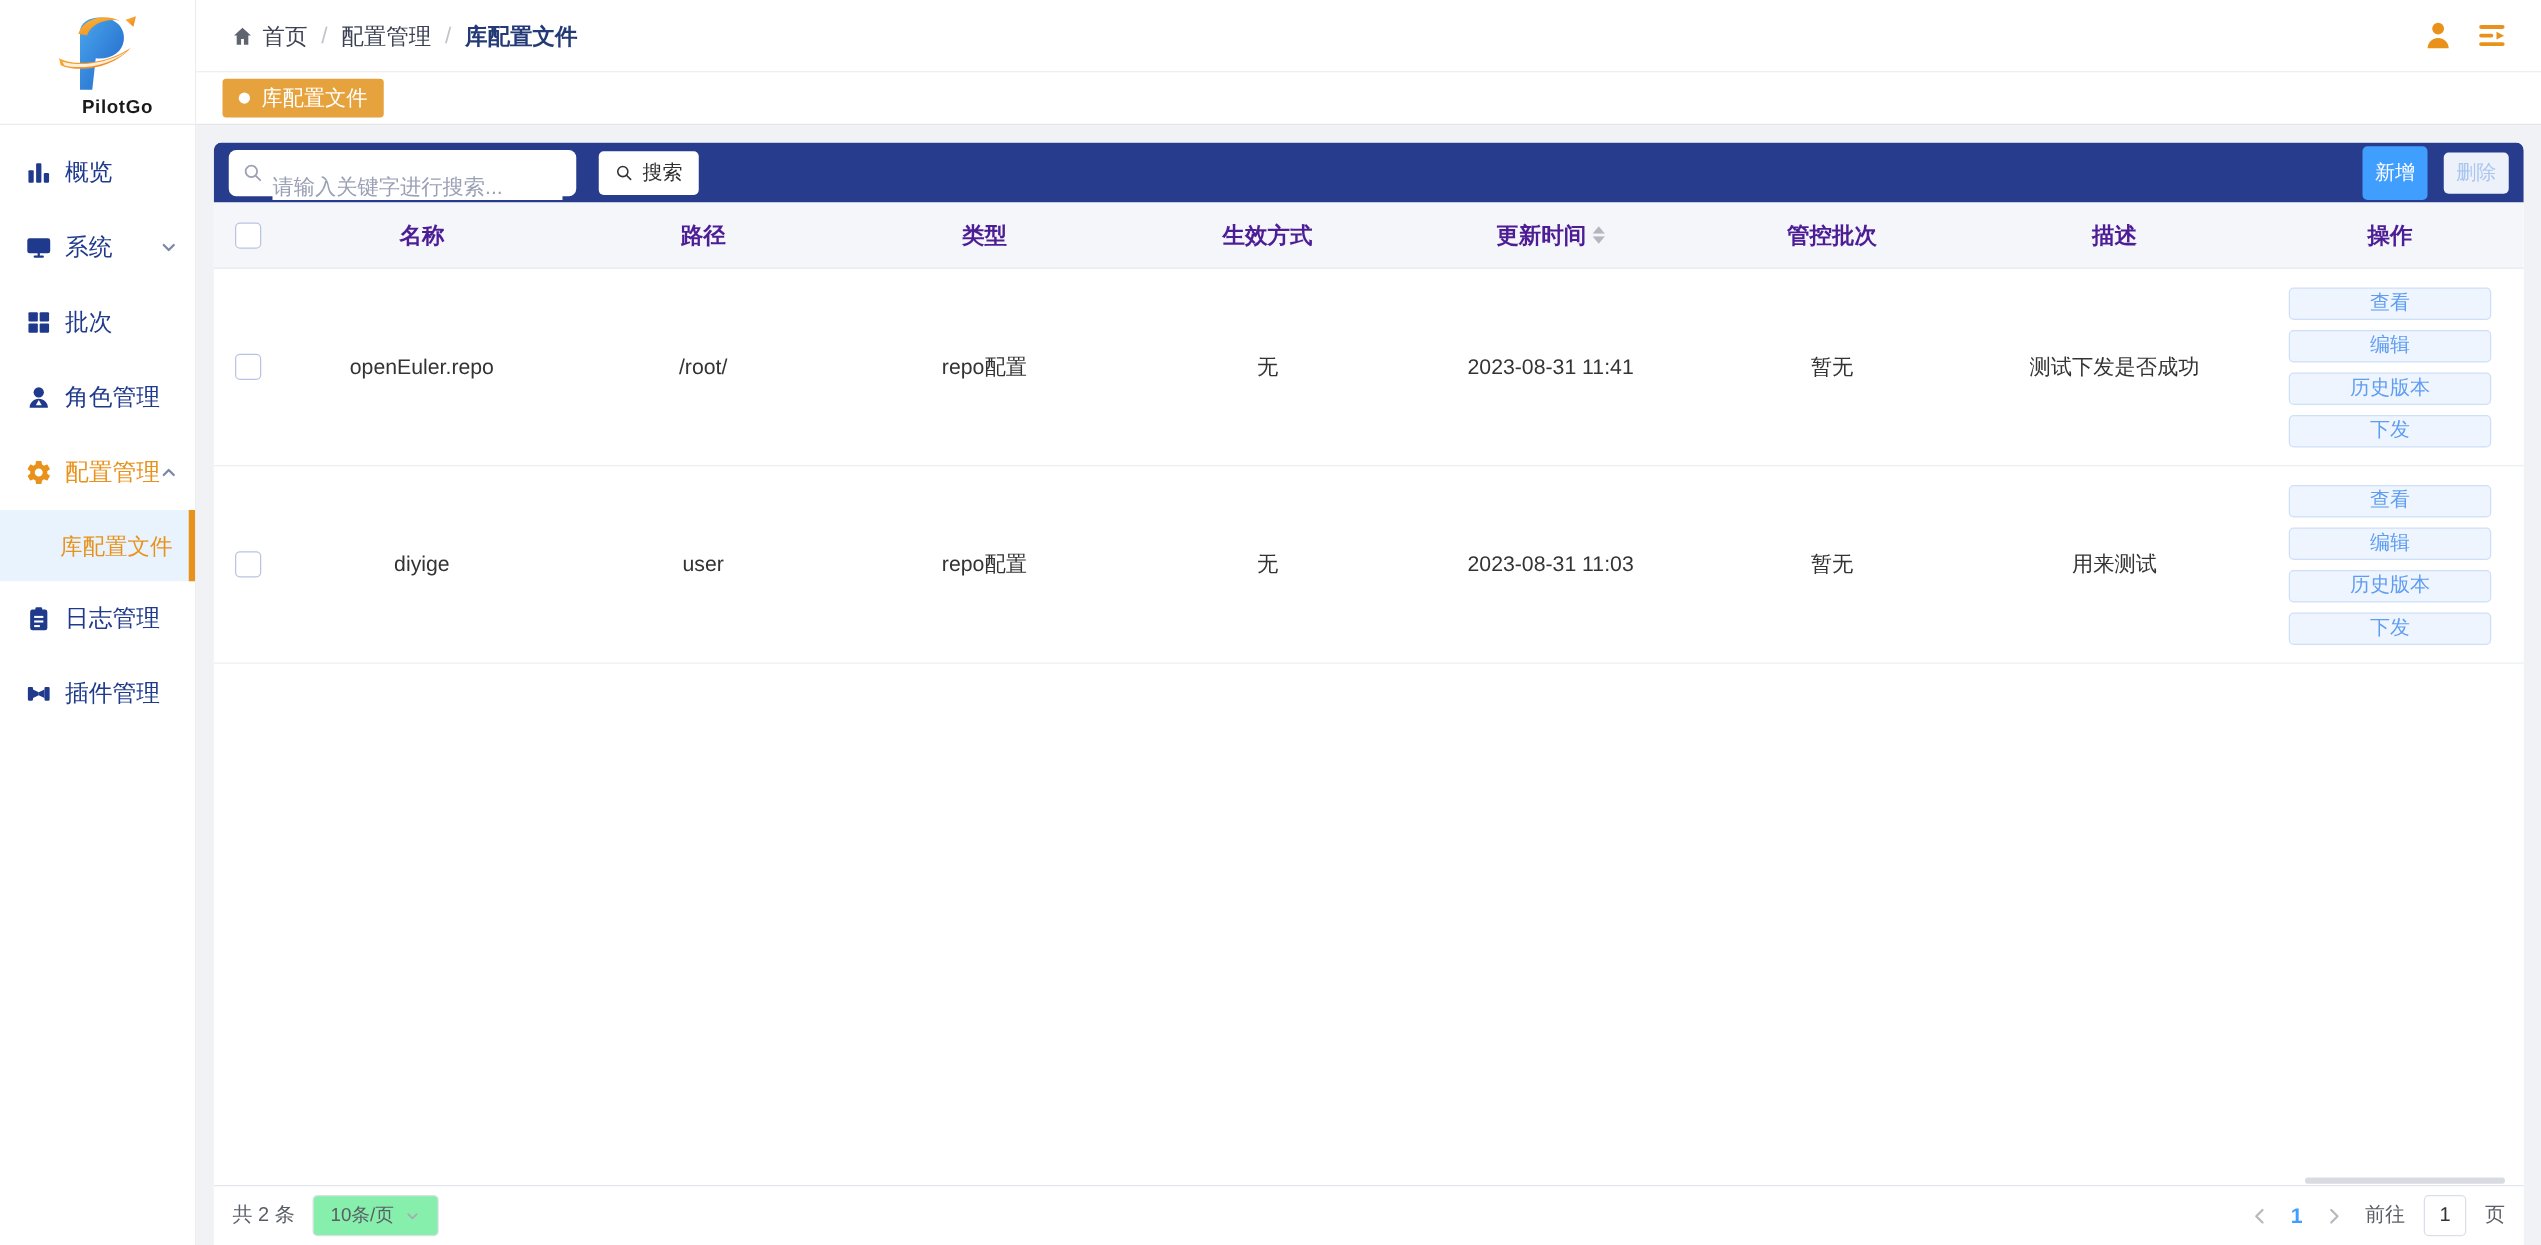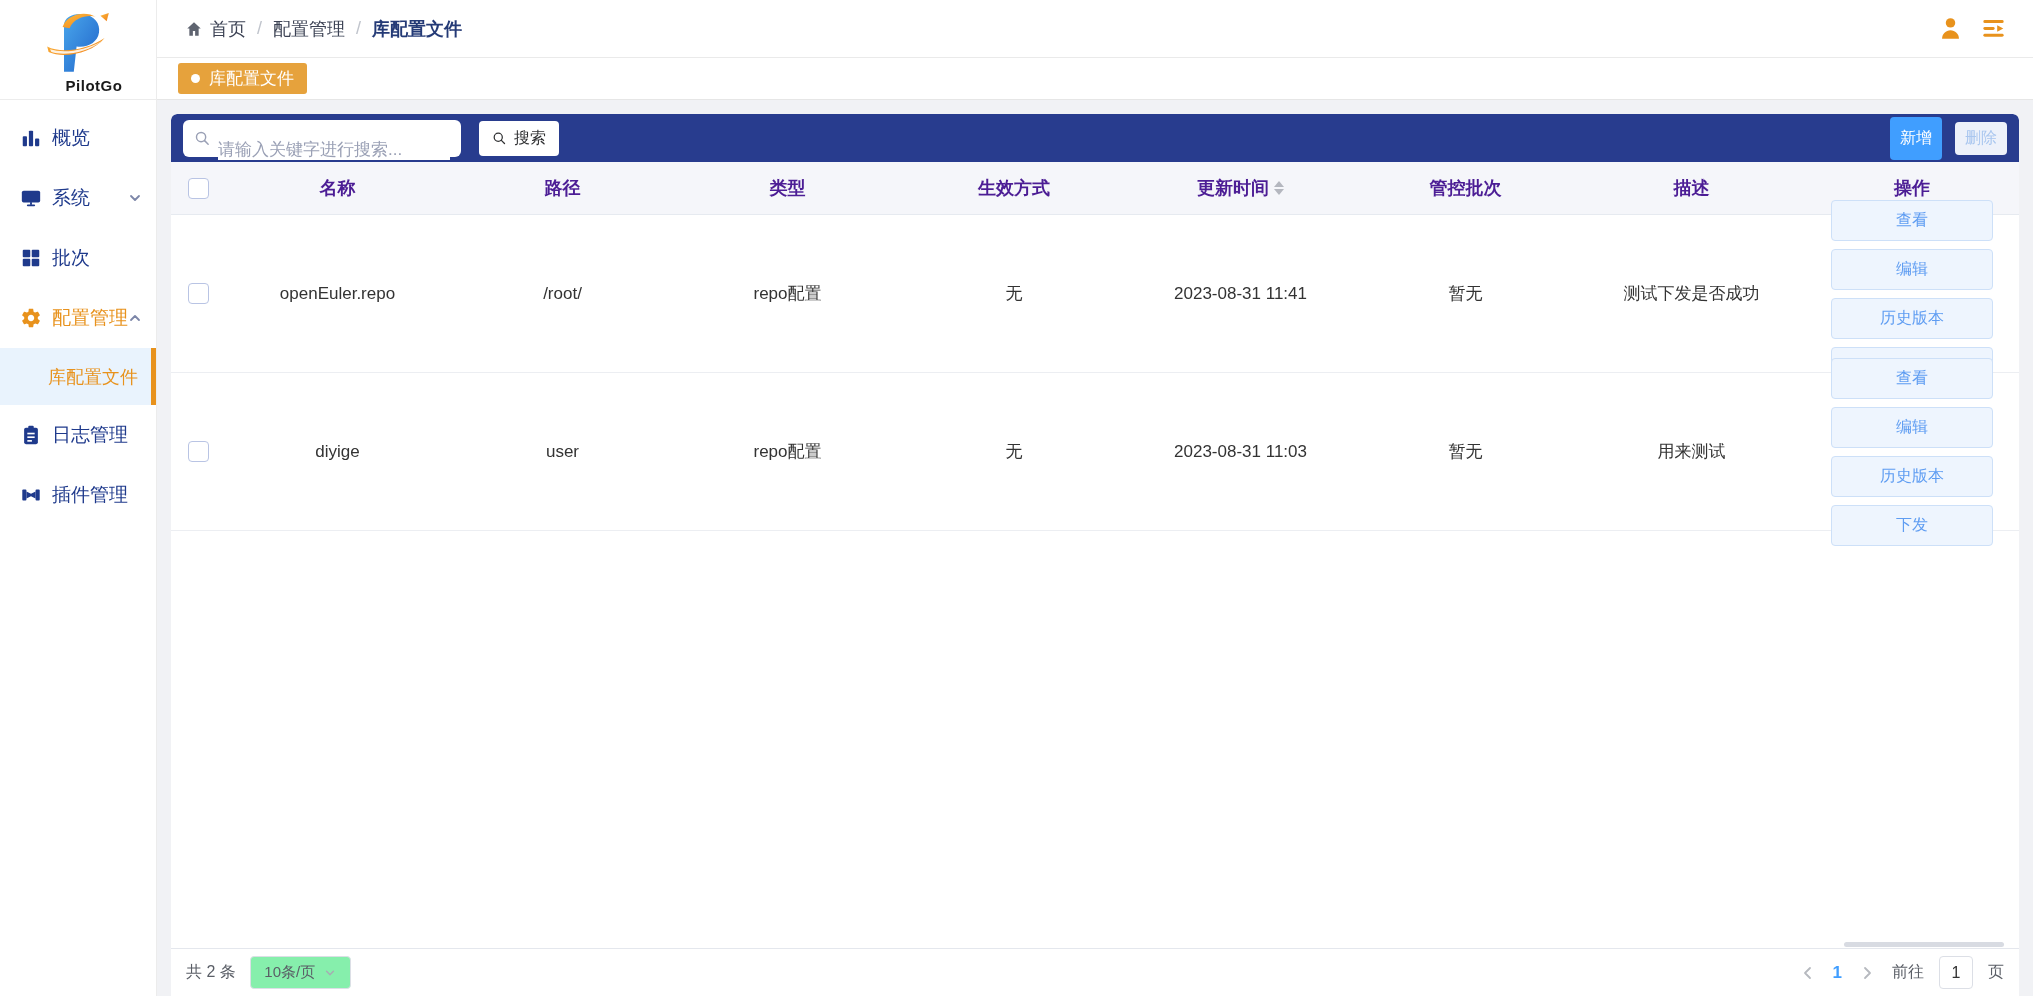--- a/index.html
+++ b/index.html
@@ -48,21 +48,21 @@
   
   .thead { height:53px; background:#f5f6fa; border-bottom:1px solid #e6eaf0; display:flex; align-items:center; flex-shrink:0; }
   .th { font-size:18px; font-weight:bold; color:#4c1d95; text-align:center; display:flex; align-items:center; justify-content:center; gap:5px; }
   .trow { height:158px; border-bottom:1px solid #eceef2; display:flex; align-items:center; flex-shrink:0; }
   .td { font-size:17px; color:#333; text-align:center; display:flex; align-items:center; justify-content:center; }
   .c0{width:54px;} .c1{width:225px;} .c2{width:225px;} .c3{width:225px;} .c4{width:228px;}
   .c5{width:225px;} .c6{width:225px;} .c7{width:227px;} .c8{flex:1;}
   .checkbox { width:21px; height:21px; border:1.5px solid #b9c4e4; border-radius:4px; background:#fff; cursor:pointer; }
   .sort-carets { display:flex; flex-direction:column; gap:2px; cursor:pointer; }
   .actions { display:flex; flex-direction:column; gap:8px; align-items:center; justify-content:center; }
-  .act-btn { width:162px; height:41px; background:#eef5fe; border:1px solid #cde0f8; border-radius:4px; color:#5f9df2; font-size:16px; cursor:pointer; font-family:inherit; }
+  .act-btn { width:162px; height:26px; background:#eef5fe; border:1px solid #cde0f8; border-radius:4px; color:#5f9df2; font-size:16px; cursor:pointer; font-family:inherit; }
 
   .tfiller { flex:1; position:relative; }
   .hthumb { position:absolute; bottom:1px; right:15px; width:160px; height:5px; background:#d8dbe2; border-radius:3px; cursor:grab; }
 
   
   .pager { height:48px; border-top:1px solid #e4e7ed; display:flex; align-items:center; padding:0 15px; flex-shrink:0; }
   .pg-total { font-size:16px; color:#5a5e66; }
   .pg-size { margin-left:14px; width:101px; height:33px; border:1px solid #dcdfe6; border-radius:4px; display:flex; align-items:center; justify-content:center; gap:9px; font-size:15px; color:#5a5e66; cursor:pointer; background:#86efac; }
   .pg-spacer { flex:1; }
   .pg-right { display:flex; align-items:center; gap:15px; }
@@ -120,20 +120,28 @@
       </div>
       <div class="side-item">
         <svg width="22" height="22" viewBox="0 0 24 24" fill="#1f3a8c">
             <rect x="3" y="3" width="8.2" height="8.2" rx="1"></rect>
             <rect x="12.8" y="3" width="8.2" height="8.2" rx="1"></rect>
             <rect x="3" y="12.8" width="8.2" height="8.2" rx="1"></rect>
             <rect x="12.8" y="12.8" width="8.2" height="8.2" rx="1"></rect>
           </svg>
         <span class="lbl">批次</span>
       </div>
+      <div class="side-item">
+        <svg width="22" height="22" viewBox="0 0 24 24" fill="#1f3a8c">
+            <circle cx="12" cy="7.5" r="4.5"></circle>
+            <path d="M4 21c0-4.4 3.6-8 8-8s8 3.6 8 8z"></path>
+            <path d="M12 14.2l2.6 4.6h-5.2z" fill="#fff"></path>
+          </svg>
+        <span class="lbl">角色管理</span>
+      </div>
       <div class="side-item active">
         <svg width="22" height="22" viewBox="0 0 24 24" fill="#e8921c">
             <path d="M19.4 13c.04-.33.06-.66.06-1s-.02-.67-.06-1l2.1-1.6c.2-.15.25-.42.13-.64l-2-3.46c-.12-.22-.38-.3-.6-.22l-2.5 1c-.52-.4-1.1-.73-1.7-.98l-.38-2.65C14.4 2.2 14.2 2 13.95 2h-3.9c-.25 0-.45.2-.5.45l-.37 2.65c-.62.25-1.2.58-1.72.98l-2.5-1c-.22-.08-.48 0-.6.22l-2 3.46c-.12.22-.07.49.13.64L4.6 11c-.04.33-.06.66-.06 1s.02.67.06 1l-2.1 1.6c-.2.15-.25.42-.13.64l2 3.46c.12.22.38.3.6.22l2.5-1c.52.4 1.1.73 1.72.98l.37 2.65c.05.25.25.45.5.45h3.9c.25 0 .45-.2.5-.45l.37-2.65c.62-.25 1.2-.58 1.7-.98l2.5 1c.22.08.48 0 .6-.22l2-3.46c.12-.22.07-.49-.13-.64L19.4 13zM12 15.5c-1.93 0-3.5-1.57-3.5-3.5s1.57-3.5 3.5-3.5 3.5 1.57 3.5 3.5-1.57 3.5-3.5 3.5z"></path>
           </svg>
         <span class="lbl">配置管理</span>
         <svg class="chev" width="14" height="14" viewBox="0 0 14 14">
             <path d="M3 9l4-4 4 4" fill="none" stroke="#7c86a8" stroke-width="1.8" stroke-linecap="round" stroke-linejoin="round"></path>
           </svg>
       </div>
       <div class="side-sub">

